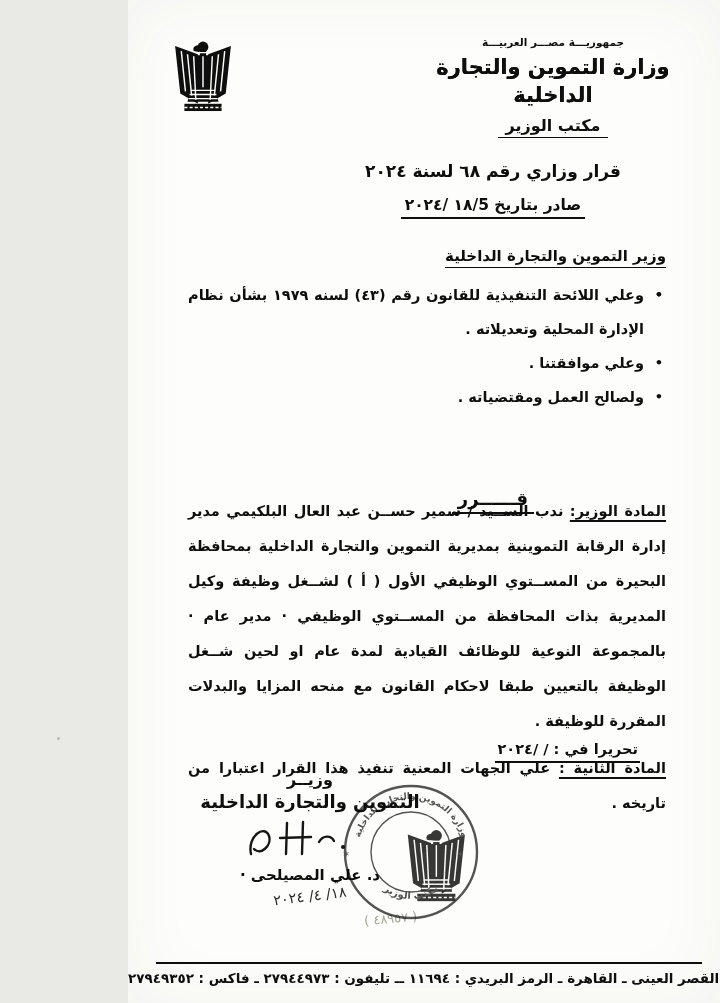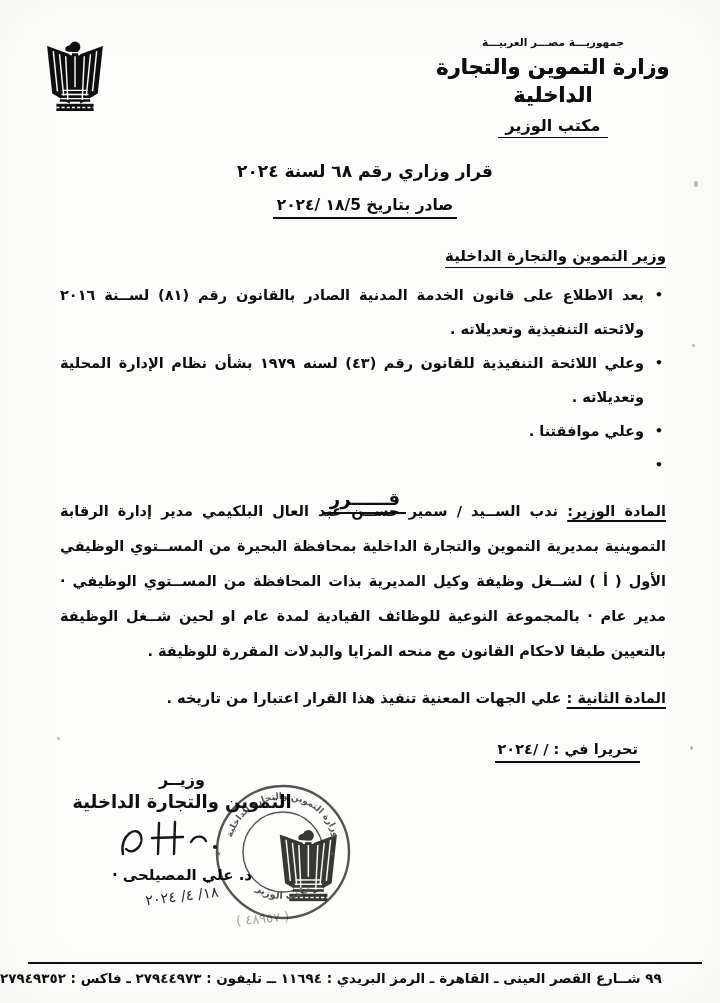--- a/index.html
+++ b/index.html
@@ -2,21 +2,21 @@
 <html dir="rtl" lang="ar"><head>
 <meta charset="utf-8">
 <style>
   html,body{margin:0;padding:0;}
   body{
     width:720px;height:1003px;overflow:hidden;
     font-family:"DejaVu Sans","Liberation Sans",sans-serif;
     color:#0e0e0e;background:#e9e9e6;
   }
   .page{
-    position:relative;width:720px;height:1003px;
+    position:relative;width:592px;height:1003px;
     background:#fdfdfb;box-shadow:inset 0 0 70px rgba(60,55,40,.05);
   }
   
   .emblem{position:absolute;left:44px;top:36px;width:62px;height:86px;}
   .hdr{position:absolute;top:36px;right:22px;width:290px;text-align:center;}
   .hdr .country{font-size:10.5px;font-weight:700;}
   .hdr .ministry{font-size:21px;font-weight:900;margin-top:5px;line-height:1.35;
      text-shadow:0 0 .5px #0e0e0e;}
   .hdr .office{display:inline-block;font-size:16px;font-weight:900;margin-top:6px;
      border-bottom:1.5px solid #0e0e0e;padding:0 8px 2px;}
@@ -118,32 +118,32 @@
   <div class="title-block">
     <div class="decree">قرار وزاري رقم ٦٨ لسنة ٢٠٢٤</div>
     <div><span class="issued">صادر بتاريخ ١٨/5 /٢٠٢٤</span></div>
   </div>
 
   <div class="content">
     <span class="pre-head">وزير التموين والتجارة الداخلية</span>
     <div class="bullets">
       <div class="bullet">
         <span class="dot">•</span>
-        <span>بعد الاطلاع على قانون الخدمة المدنية الصادر بالقانون رقم (٨١) لســنة ٢٠١٦ ولائحته التنفيذية وتعديلاته .</span>
       </div>
       <div class="bullet">
         <span class="dot">•</span>
         <span>وعلي اللائحة التنفيذية للقانون رقم (٤٣) لسنه ١٩٧٩ بشأن نظام الإدارة المحلية وتعديلاته .</span>
       </div>
       <div class="bullet">
         <span class="dot">•</span>
         <span>وعلي موافقتنا .</span>
       </div>
       <div class="bullet">
         <span class="dot">•</span>
+        <span>ولصالح العمل ومقتضياته .</span>
       </div>
     </div>
   </div>
 
   <div class="decision">
     <span>قــــــرر</span>
   </div>
 
   <div class="articles">
     <p class="article">

